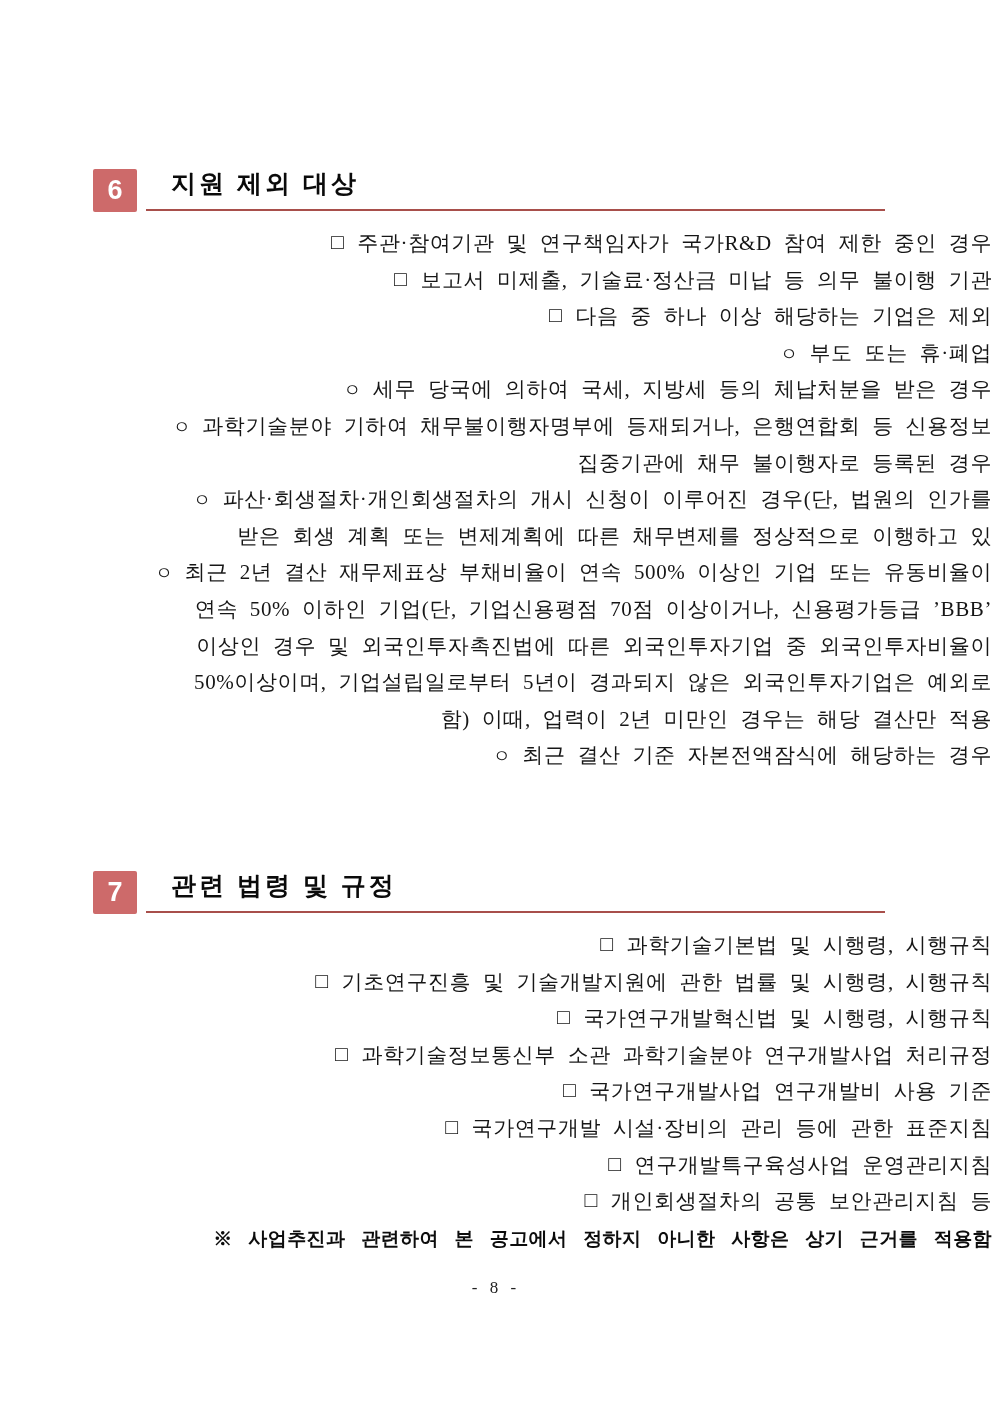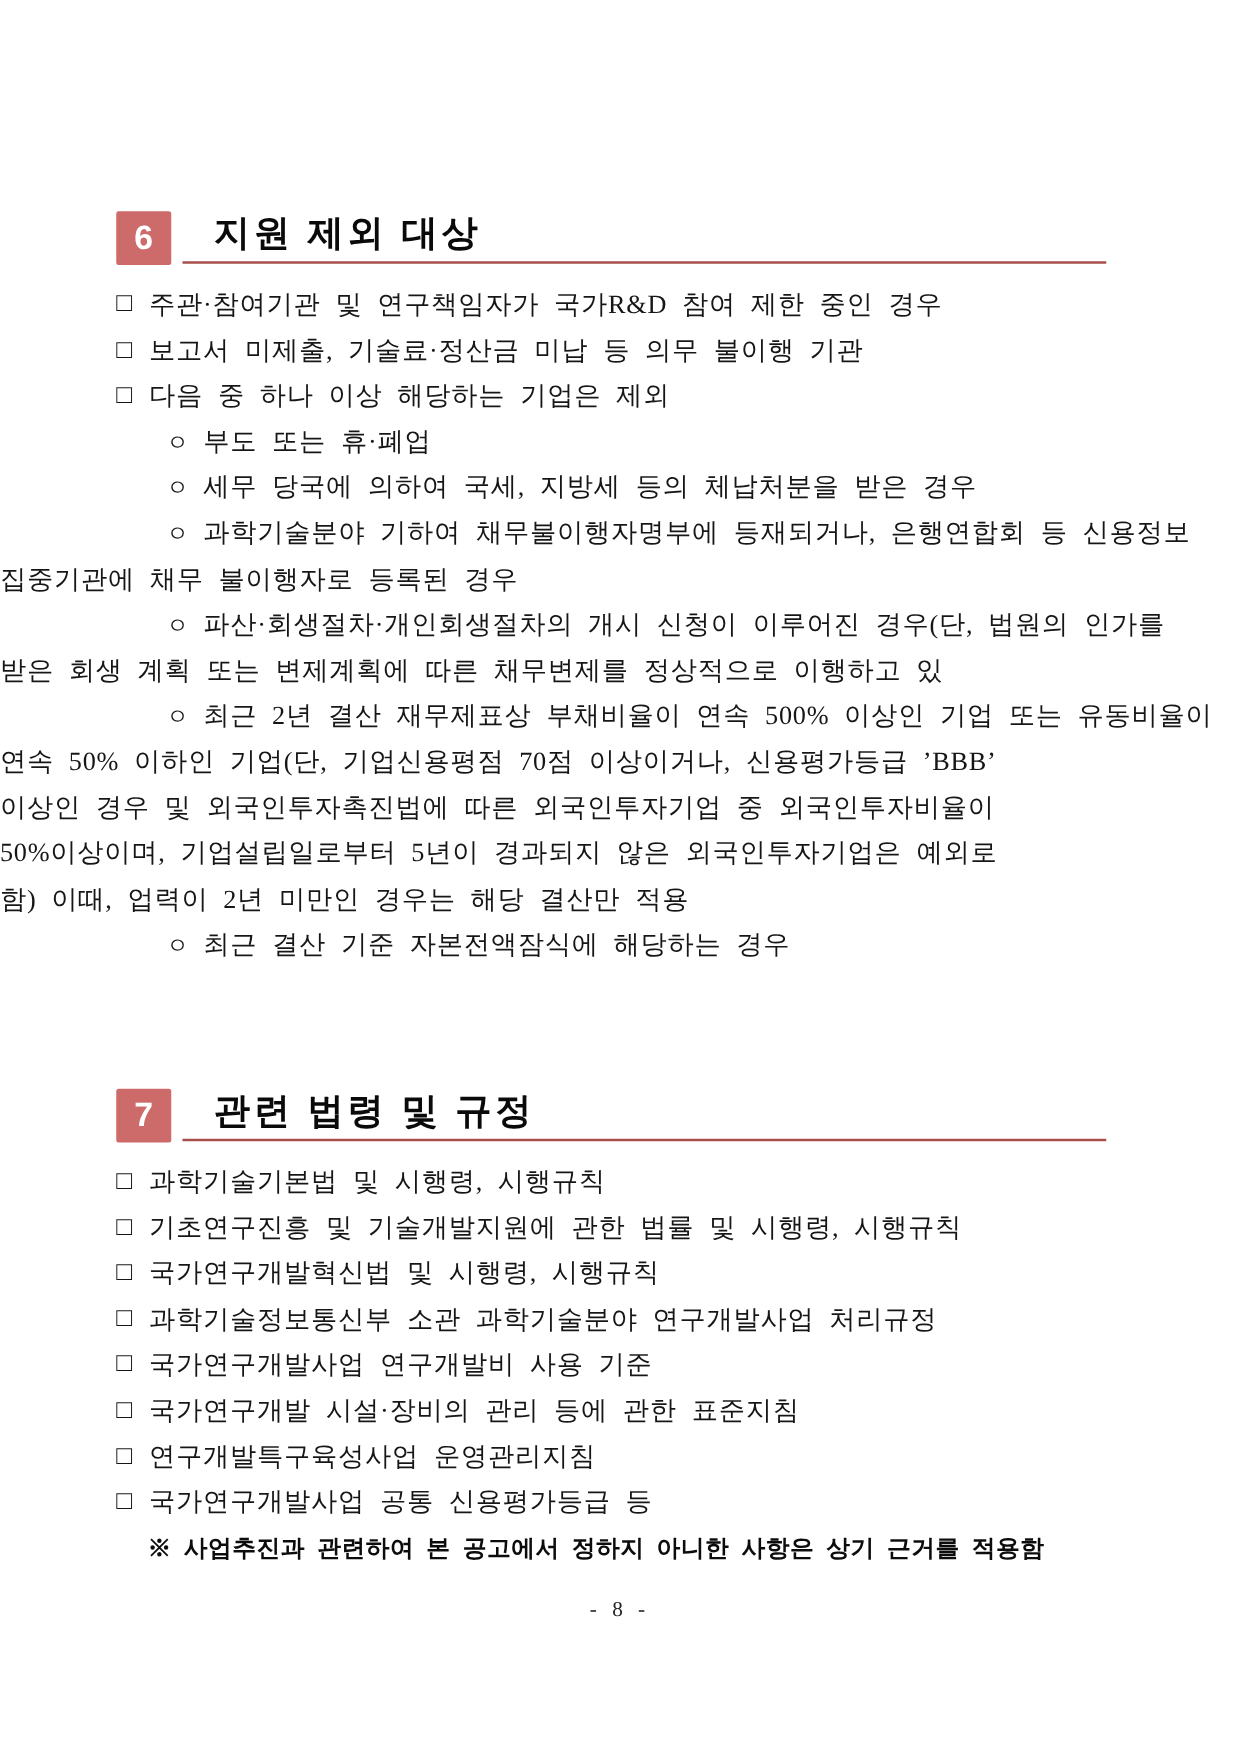--- a/index.html
+++ b/index.html
@@ -21,43 +21,43 @@
     background:#cd6a6a;
     border-radius:2px;
     color:#ffffff;
     font-family:"Liberation Sans","DejaVu Sans",sans-serif;
     font-weight:800;font-size:27px;
     display:flex;align-items:center;justify-content:center;
   }
   .sec-title{
     position:absolute;left:171px;top:-2px;
     font-family:"Liberation Sans","DejaVu Sans",sans-serif;
-    font-weight:800;font-size:29px;color:#0a0a0a;
+    font-weight:800;font-size:25px;color:#0a0a0a;
     letter-spacing:3px;white-space:nowrap;
   }
   .sec-underline{
     position:absolute;left:146px;right:107px;top:40px;
     border-bottom:2px solid #a84f4b;height:0;
   }
-  .list{margin-top:10px;}
+  .list{margin-top:10px;text-align:right;}
   .ln{
     font-size:21px;line-height:36.6px;height:36.6px;
     letter-spacing:0.6px;word-spacing:6px;
     white-space:nowrap;color:#161616;
   }
   .ln .b{display:inline-block;}
   .check{padding-left:93px;}
   .check .b{font-size:21px;margin-right:13px;transform:translateY(-1px);}
   .circle{padding-left:97px;margin-left:36px;}
   .circle .b{font-size:18px;margin-right:11px;}
   .cont{}
   .note{
     margin-top:3px;
     padding-left:118px;
-    font-family:Liberation Sans, sans-serif;
+    font-family:Liberation Mono, monospace;
     font-weight:700;font-size:19px;line-height:34px;
     letter-spacing:0.4px;word-spacing:4px;
     color:#0c0c0c;white-space:nowrap;
   }
   .footer{
     position:absolute;left:0;right:0;top:1278px;
     text-align:center;
     font-size:17px;letter-spacing:4px;color:#222222;
   }
 </style>
@@ -98,20 +98,20 @@
       <div class="sec-underline"></div>
     </div>
     <div class="list">
       <div class="ln check"><span class="b">□</span><span>과학기술기본법 및 시행령, 시행규칙</span></div>
       <div class="ln check"><span class="b">□</span><span>기초연구진흥 및 기술개발지원에 관한 법률 및 시행령, 시행규칙</span></div>
       <div class="ln check"><span class="b">□</span><span>국가연구개발혁신법 및 시행령, 시행규칙</span></div>
       <div class="ln check"><span class="b">□</span><span>과학기술정보통신부 소관 과학기술분야 연구개발사업 처리규정</span></div>
       <div class="ln check"><span class="b">□</span><span>국가연구개발사업 연구개발비 사용 기준</span></div>
       <div class="ln check"><span class="b">□</span><span>국가연구개발 시설·장비의 관리 등에 관한 표준지침</span></div>
       <div class="ln check"><span class="b">□</span><span>연구개발특구육성사업 운영관리지침</span></div>
-      <div class="ln check"><span class="b">□</span><span>국가연구개발사업 공통 신용평가등급 등</span></div>
+      <div class="ln check"><span class="b">□</span><span>개인회생절차의 공통 보안관리지침 등</span></div>
       <div class="note">※ 사업추진과 관련하여 본 공고에서 정하지 아니한 사항은 상기 근거를 적용함</div>
     </div>
   </div>
 
   <div class="footer">- 8 -</div>
 
 </div>
 
 </body></html>

